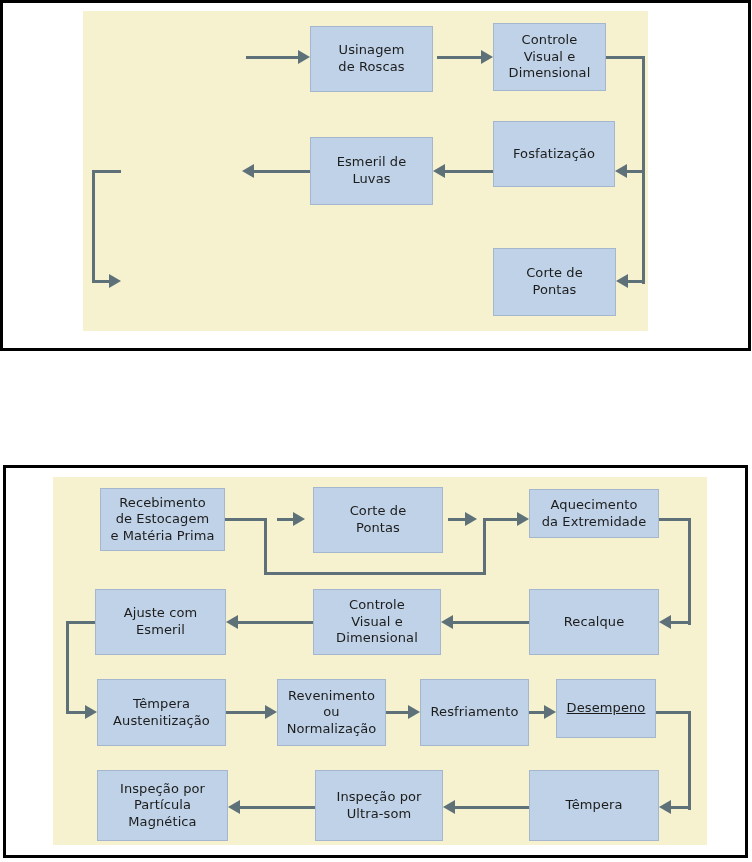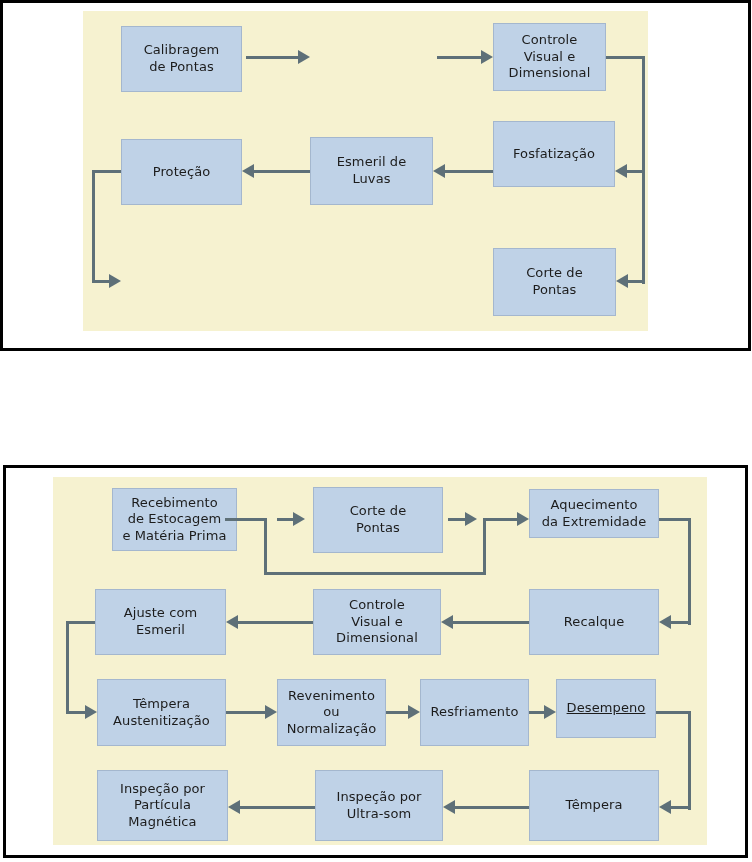--- a/index.html
+++ b/index.html
@@ -38,26 +38,25 @@
   .tri-l{position:absolute;width:0;height:0;
     border-top:7px solid transparent;border-bottom:7px solid transparent;
     border-right:12px solid var(--arrow);}
 </style>
 </head>
 <body>
 
 <div class="panel" style="left:0px;top:0px;width:751px;height:351px;">
   <div class="canvas" style="left:80px;top:8px;width:565px;height:320px;">
 
-    <div class="fbox" style="left:38px;top:15px;width:121px;height:66px;">Calibragem
-de Pontas</div>
+    <div class="fbox" style="left:227px;top:15px;width:123px;height:66px;">Usinagem
+de Roscas</div>
     <div class="fbox" style="left:410px;top:12px;width:113px;height:68px;">Controle
 Visual e
 Dimensional</div>
-    <div class="fbox" style="left:38px;top:128px;width:121px;height:66px;">Proteção</div>
     <div class="fbox" style="left:227px;top:126px;width:123px;height:68px;">Esmeril de
 Luvas</div>
     <div class="fbox" style="left:410px;top:110px;width:122px;height:66px;">Fosfatização</div>
     <div class="fbox" style="left:410px;top:237px;width:123px;height:68px;">Corte de
 Pontas</div>
 
     <div class="seg" style="left:163px;top:45px;width:52px;height:3px;"></div>
     <div class="tri-r" style="left:215px;top:39px;"></div>
 
     <div class="seg" style="left:354px;top:45px;width:44px;height:3px;"></div>
@@ -78,21 +77,21 @@
     <div class="seg" style="left:9px;top:159px;width:29px;height:3px;"></div>
     <div class="seg" style="left:9px;top:159px;width:3px;height:113px;"></div>
     <div class="seg" style="left:9px;top:269px;width:17px;height:3px;"></div>
     <div class="tri-r" style="left:26px;top:263px;"></div>
   </div>
 </div>
 
 <div class="panel" style="left:3px;top:465px;width:745px;height:393px;">
   <div class="canvas" style="left:47px;top:9px;width:654px;height:368px;">
 
-    <div class="fbox" style="left:47px;top:11px;width:125px;height:63px;margin-left:12px;">Recebimento
+    <div class="fbox" style="left:47px;top:11px;width:125px;height:63px;">Recebimento
 de Estocagem
 e Matéria Prima</div>
     <div class="fbox" style="left:260px;top:10px;width:130px;height:66px;">Corte de
 Pontas</div>
     <div class="fbox" style="left:476px;top:12px;width:130px;height:49px;">Aquecimento
 da Extremidade</div>
     <div class="fbox" style="left:42px;top:112px;width:131px;height:66px;">Ajuste com
 Esmeril</div>
     <div class="fbox" style="left:260px;top:112px;width:128px;height:66px;">Controle
 Visual e

